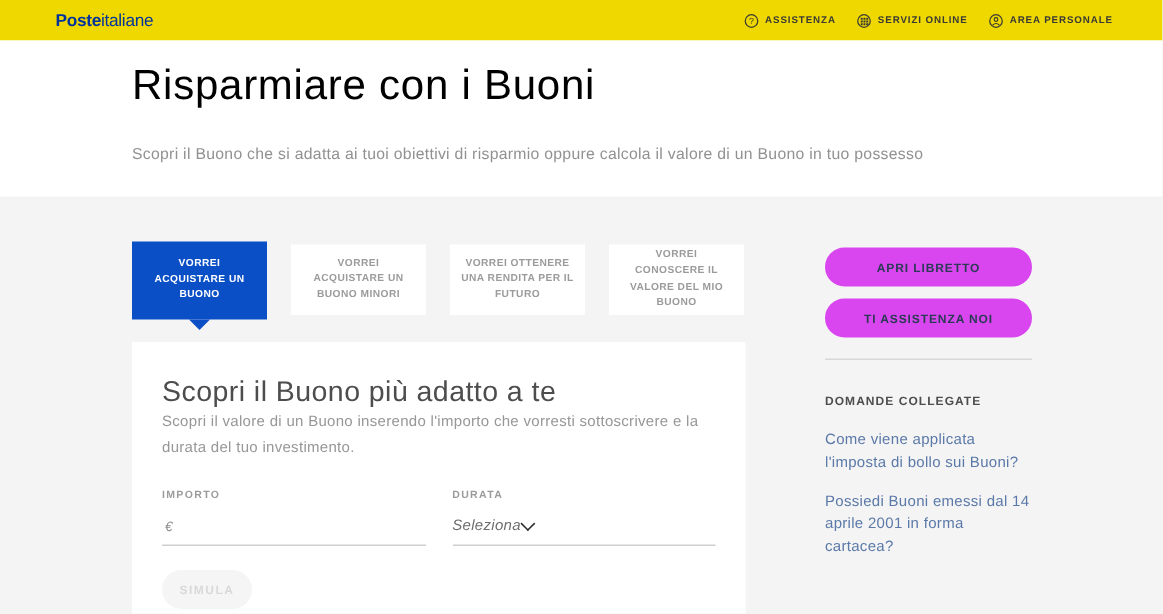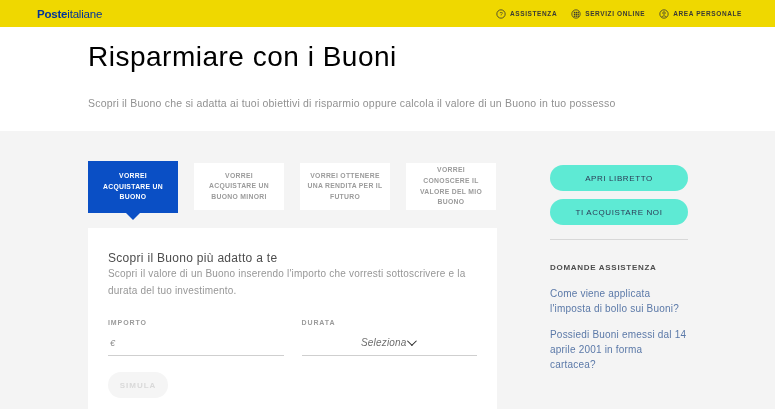--- a/index.html
+++ b/index.html
@@ -40,51 +40,51 @@
   .tab.active {
     background:#0a4fc5; color:#ffffff; margin-top:0; height:52px;
   }
   .tab.active .pointer {
     position:absolute; left:50%; bottom:-7px; transform:translateX(-50%);
     width:0; height:0; border-left:7px solid transparent;
     border-right:7px solid transparent; border-top:7px solid #0a4fc5;
   }
   
   .card { background:#ffffff; margin-top:15px; padding:23px 20px 30px 20px; min-height:181px; }
-  .card-title { font-size:12px; font-weight:400; color:#4d4d4d; letter-spacing:0.3px; }
+  .card-title { font-size:19px; font-weight:400; color:#4d4d4d; letter-spacing:0.3px; }
   .card-desc { font-size:10px; color:#979797; margin-top:0; line-height:1.7; letter-spacing:0.2px; }
   .form-row { display:flex; gap:18px; margin-top:20px; }
   .field { flex:1; }
   .field-label { font-size:7px; color:#9b9b9b; letter-spacing:0.9px; font-weight:bold; }
   .field-control {
     display:flex; align-items:center; border-bottom:1px solid #cfcfcf;
     height:26px; margin-top:4px;
   }
   .euro { font-size:9px; color:#8f8f8f; font-style:italic; margin:0 7px 0 2px; }
   .field-control input {
     border:none; outline:none; width:100%; font-size:10px;
     font-family:"Liberation Sans", sans-serif; background:transparent; color:#4a4a4a;
   }
   .field-control input::placeholder { font-style:italic; color:#aaaaaa; }
-  .select-box { justify-content:center; cursor:pointer; }
+  .select-box { justify-content:flex-start; cursor:pointer; }
   .select-value { font-size:10px; font-style:italic; color:#6e6e6e; letter-spacing:0.2px; }
   .chevron {
     width:7px; height:7px; border-right:1.6px solid #2b2b2b; border-bottom:1.6px solid #2b2b2b;
     transform:rotate(45deg) translateY(-2px); margin-right:4px;
   }
   .simula-btn {
     margin-top:16px; width:60px; height:26px; border:none; border-radius:13px;
     background:#f5f5f5; color:#d9d9d9; font-size:8px; font-weight:bold;
     letter-spacing:1px; font-family:"Liberation Sans", sans-serif; cursor:default;
   }
   
   .side-actions { margin-top:34px; }
   .cta-btn {
     display:block; width:138px; height:26px; border:none; border-radius:13px;
-    background:#5eead4; color:#2b3a55; font-size:8px; font-weight:normal;
+    background:#d946ef; color:#2b3a55; font-size:8px; font-weight:bold;
     letter-spacing:0.6px; font-family:"Liberation Sans", sans-serif;
     cursor:pointer; margin-bottom:8px;
   }
   .side-divider { border:none; border-top:1px solid #d8d8d8; margin:14px 0 0 0; }
   .related-heading { font-size:8px; font-weight:bold; color:#4d4d4d; letter-spacing:0.7px; margin-top:23px; }
   .related-links { margin-top:14px; }
   .related-link {
     display:block; font-size:10px; color:#5b79a8; line-height:1.5;
     letter-spacing:0.2px; margin-bottom:11px; text-decoration:none; cursor:pointer;
   }
@@ -180,24 +180,24 @@
       </div>
 
       <button class="simula-btn" disabled="">SIMULA</button>
     </div>
 
   </div>
 
   <div class="col-side">
     <div class="side-actions">
       <button class="cta-btn">APRI LIBRETTO</button>
-      <button class="cta-btn">TI ACQUISTARE NOI</button>
+      <button class="cta-btn">TI ASSISTENZA NOI</button>
     </div>
     <hr class="side-divider">
-    <div class="related-heading">DOMANDE ASSISTENZA</div>
+    <div class="related-heading">DOMANDE COLLEGATE</div>
     <div class="related-links">
       <a class="related-link">Come viene applicata l'imposta di bollo sui Buoni?</a>
       <a class="related-link">Possiedi Buoni emessi dal 14 aprile 2001 in forma cartacea?</a>
     </div>
 
   </div>
 
 </div>
 
 </body></html>

